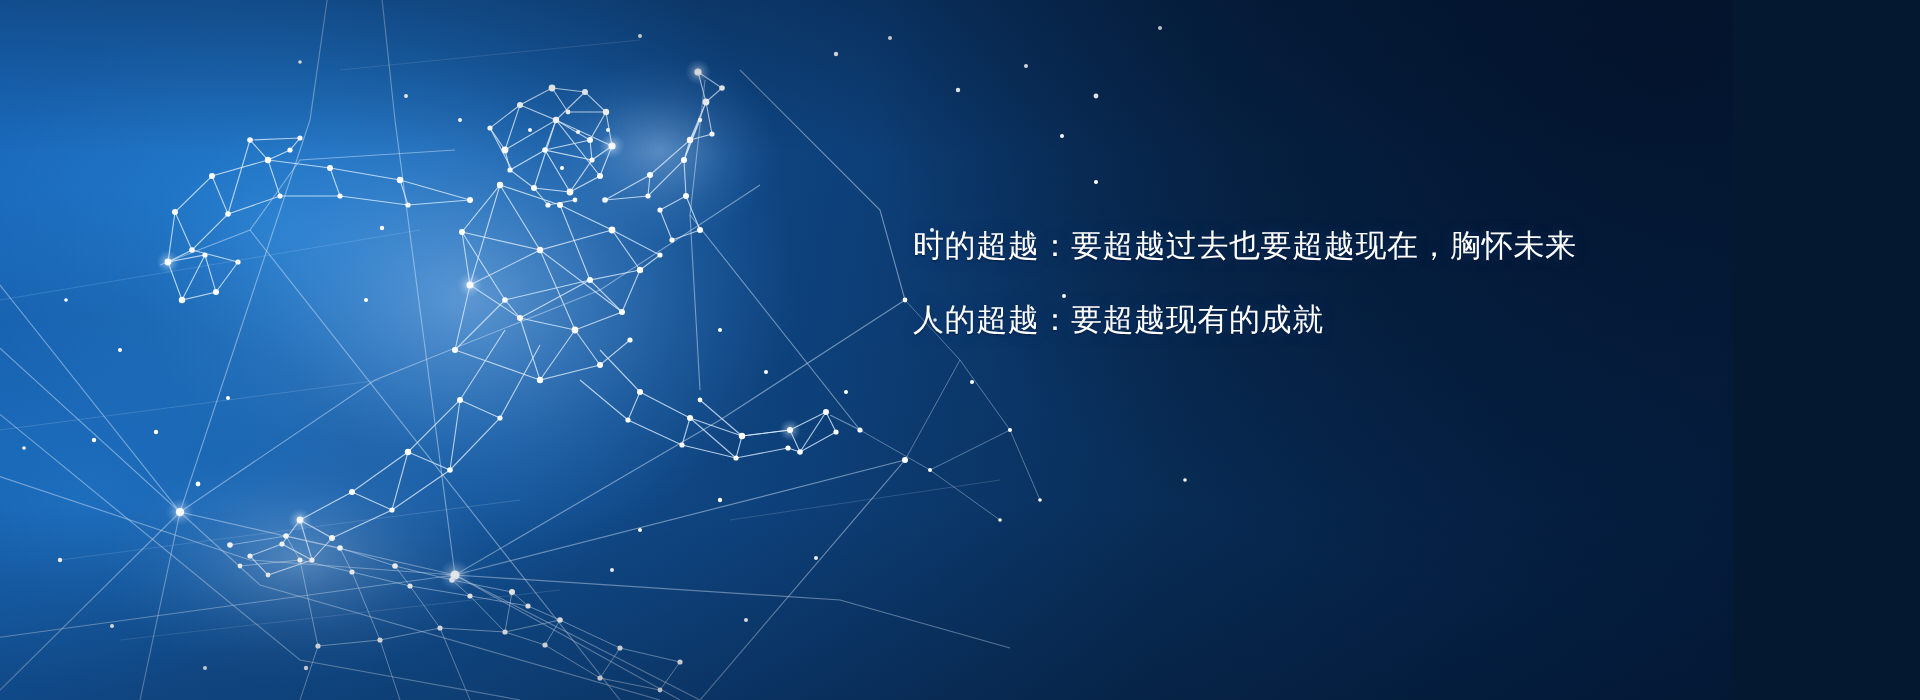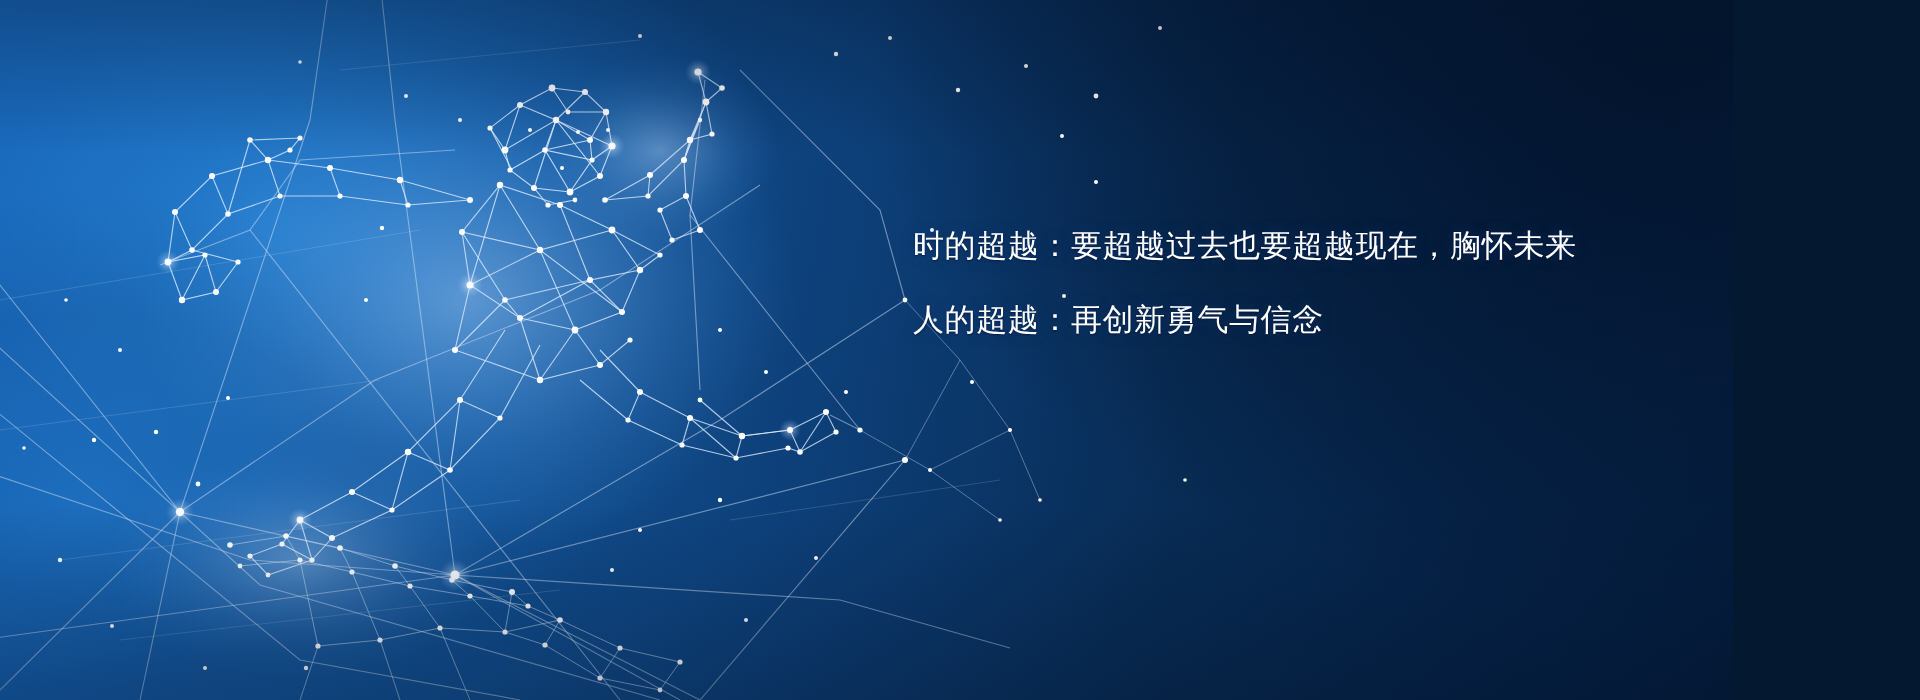--- a/index.html
+++ b/index.html
@@ -413,16 +413,16 @@
       <circle cx="300" cy="520" r="12" fill="url(#nodeGlow)"></circle>
       <circle cx="168" cy="262" r="12" fill="url(#nodeGlow)"></circle>
       <circle cx="790" cy="430" r="11" fill="url(#nodeGlow)"></circle>
     </g>
   </svg>
 
   <div class="bg-vig"></div>
 
   <div class="copy">
     <p>时的超越：要超越过去也要超越现在，胸怀未来</p>
-    <p>人的超越：再创新勇气与信念</p>
+    <p>人的超越：要超越现有的成就</p>
   </div>
 
 </div>
 
 </body></html>

